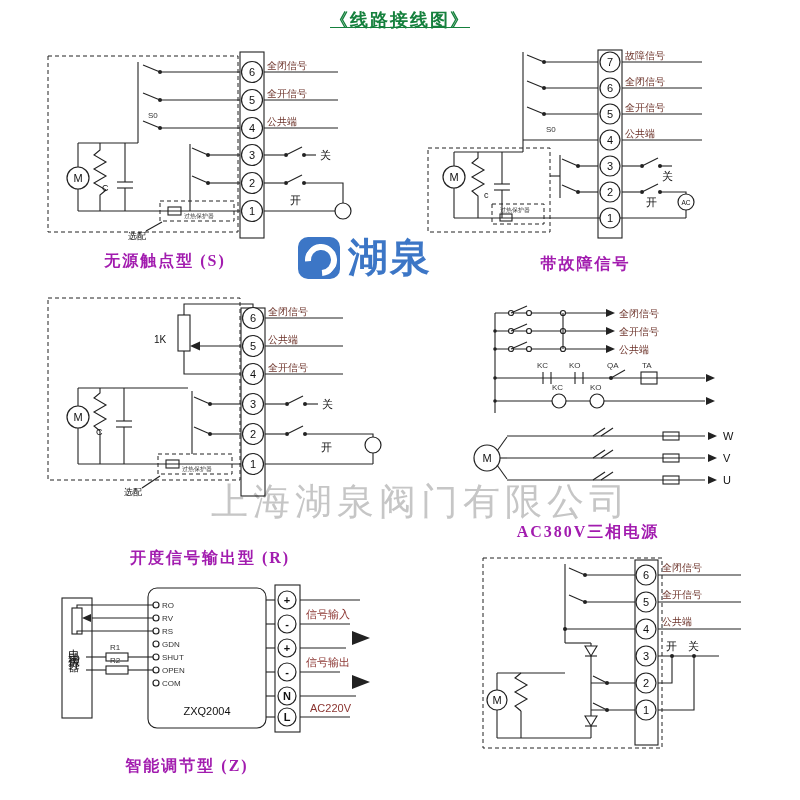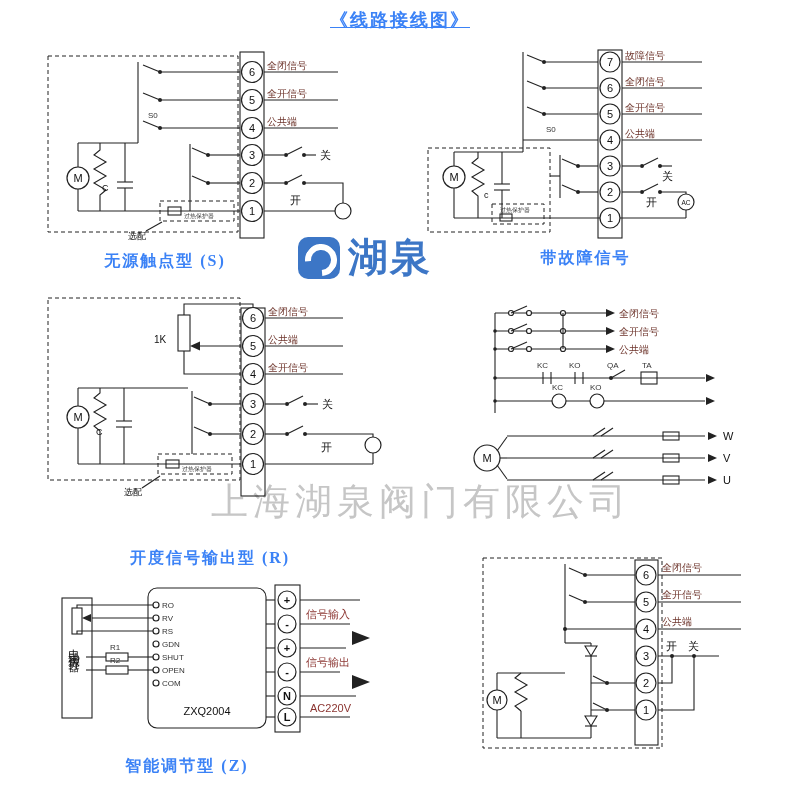--- a/index.html
+++ b/index.html
@@ -1,22 +1,22 @@
 <!DOCTYPE html>
 <html><head>
 <meta charset="utf-8">
 <style>
   * { margin:0; padding:0; box-sizing:border-box; }
   html,body { background:#fff; }
   .page { position:relative; width:800px; height:800px; background:#fff; overflow:hidden;
           font-family:"Liberation Sans", sans-serif; }
   .title { position:absolute; top:8px; left:0; width:100%; text-align:center;
-           font:bold 18px "Liberation Serif", serif; color:#3b82f6;
+           font:bold 18px "Liberation Serif", serif; color:#15803d;
            text-decoration:underline; letter-spacing:2px; z-index:2; }
-  .caption { position:absolute; font:bold 16px "Liberation Serif", serif; color:#3b82f6;
+  .caption { position:absolute; font:bold 16px "Liberation Serif", serif; color:#a21caf;
              text-align:center; letter-spacing:2px; z-index:2; }
   .wm-logo { position:absolute; left:298px; top:230px; display:flex; align-items:center;
              gap:8px; z-index:1; opacity:.93; }
   .wm-logo .icon { width:42px; height:42px; border-radius:10px; background:#2e6cc2; position:relative; }
   .wm-logo .icon::after { content:""; position:absolute; left:7px; top:7px; width:20px; height:20px;
              border:6px solid #fff; border-radius:50%; border-bottom-color:transparent;
              transform:rotate(40deg); }
   .wm-logo .text { font:bold 40px "Liberation Sans", sans-serif; color:#2e6cc2; letter-spacing:2px; }
   .wm-company { position:absolute; left:211px; top:477px; z-index:1; white-space:nowrap;
              font:400 37px "Liberation Serif", serif; color:#c6c6c6; letter-spacing:5px; }
@@ -203,21 +203,21 @@
     <text class="lbl" x="205" y="73">全开信号</text>
     <text class="lbl" x="205" y="99">公共端</text>
     <text class="kz" x="242" y="142">关</text>
     <text class="kz" x="226" y="168">开</text>
     <text x="266" y="167" font-size="6.5" text-anchor="middle" class="blk">AC</text>
     <text class="sm" x="126" y="94">S0</text>
     <text class="blk" x="64" y="160" font-size="9">c</text>
     <text class="tnum" x="34" y="143">M</text>
     <text class="tny" x="80" y="174">过热保护器</text>
   </svg>
-  <div class="caption" style="left:498px;top:248px;width:175px">带故障信号</div>
+  <div class="caption" style="left:498px;top:254px;width:175px">带故障信号</div>
 
   <svg class="diag" style="left:38px;top:293px" width="355" height="222" viewBox="0 0 355 222">
     <g>
       <rect class="dash" x="10" y="5" width="192" height="182"></rect>
       <rect class="w" x="203" y="15" width="24" height="188"></rect>
       <line class="w" x1="227" y1="25" x2="305" y2="25"></line>
       <line class="w" x1="227" y1="53" x2="305" y2="53"></line>
       <line class="w" x1="227" y1="81" x2="305" y2="81"></line>
       <rect class="w" x="140" y="22" width="12" height="36"></rect>
       <polyline class="w" points="146,22 146,11 215,11 215,15"></polyline>
@@ -352,20 +352,21 @@
     <text class="sm" x="144" y="75">KO</text>
     <text class="sm" x="182" y="75">QA</text>
     <text class="sm" x="217" y="75">TA</text>
     <text class="sm" x="127" y="97">KC</text>
     <text class="sm" x="165" y="97">KO</text>
     <text class="tnum" x="62" y="169">M</text>
     <text class="blk" x="298" y="147" font-size="11">W</text>
     <text class="blk" x="298" y="169" font-size="11">V</text>
     <text class="blk" x="298" y="191" font-size="11">U</text>
   </svg>
+  <div class="caption" style="left:483px;top:522px;width:210px">AC380V三相电源</div>
 
   <svg class="diag" style="left:48px;top:563px" width="380" height="212" viewBox="0 0 380 212">
     <g>
       <rect class="w" x="14" y="35" width="30" height="120"></rect>
       <rect class="w" x="24" y="45" width="10" height="26"></rect>
       <polyline class="w" points="29,45 29,42 105,42"></polyline>
       <line class="w" x1="44" y1="55" x2="105" y2="55"></line>
       <polygon class="arr" points="34,55 43,51 43,59"></polygon>
       <polyline class="w" points="29,71 29,68 105,68"></polyline>
       <line class="w" x1="38" y1="94" x2="58" y2="94"></line>

